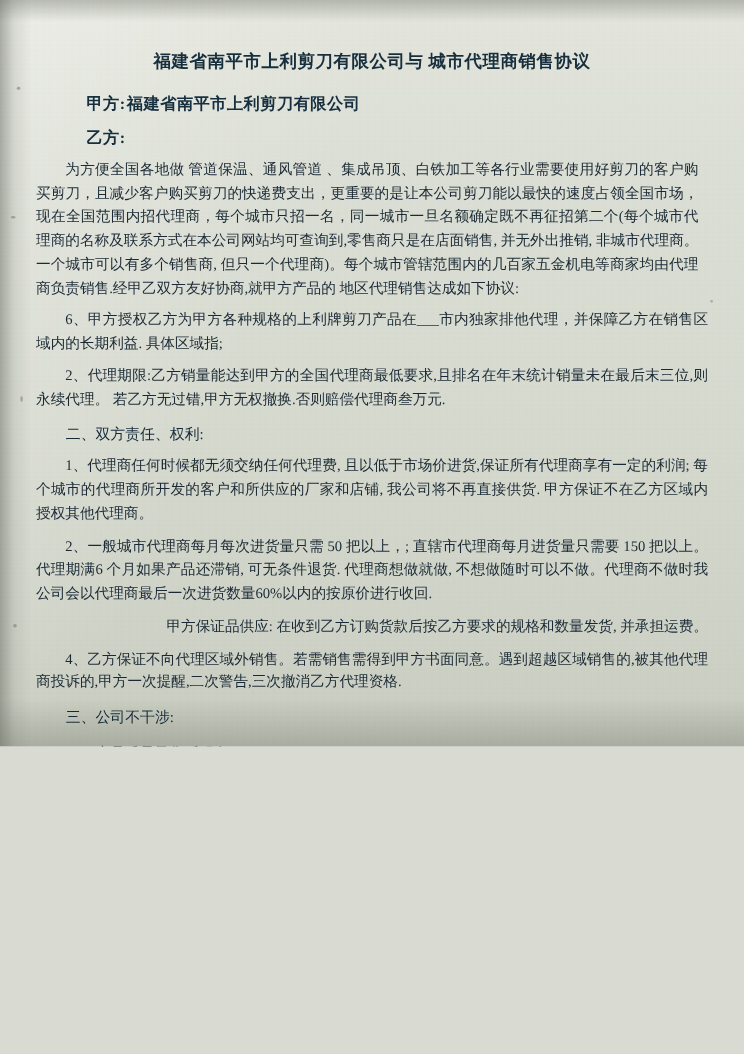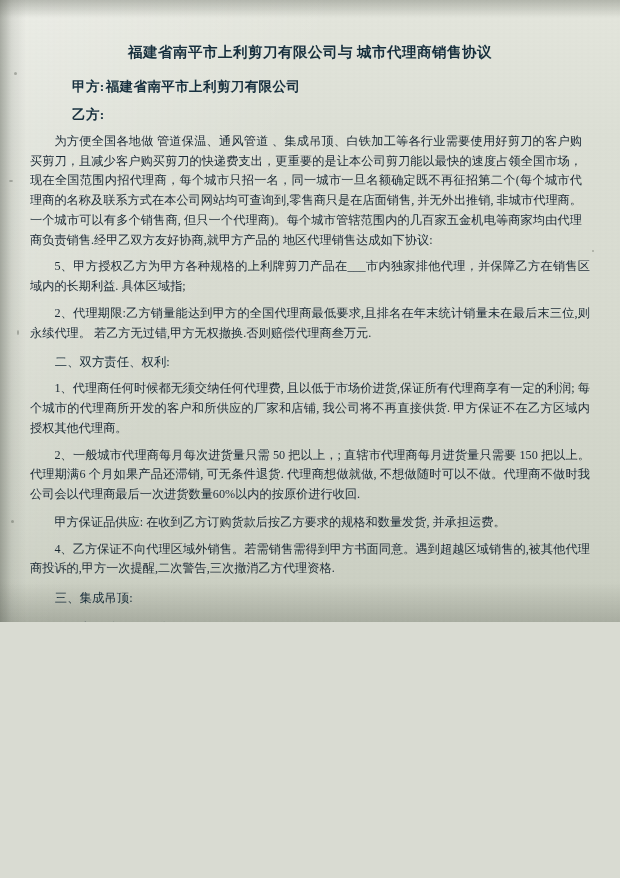--- a/index.html
+++ b/index.html
@@ -111,20 +111,21 @@
     text-justify: inter-ideograph;
     text-indent: 2em;
     color: #1b2a36;
   }
   .supply-line {
     font-size: 12.2px;
     line-height: 1.62;
     margin: 8px 0 7px 0;
     text-indent: 2em;
     color: #1b2a36;
+    text-align: right;
   }
   
   .noise {
     position: absolute;
     inset: 0;
     pointer-events: none;
     opacity: 0.12;
     background-image:
       repeating-linear-gradient(0deg, rgba(0,0,0,0.05) 0px, rgba(0,0,0,0.0) 2px, rgba(0,0,0,0.04) 4px),
       repeating-linear-gradient(90deg, rgba(0,0,0,0.04) 0px, rgba(0,0,0,0.0) 3px, rgba(0,0,0,0.03) 6px);
@@ -152,31 +153,31 @@
     <div class="party-line">
       <span class="label">甲方:</span><span>福建省南平市上利剪刀有限公司</span>
     </div>
 
     <div class="party-b">
       <span>乙方:</span>
     </div>
 
     <p class="para">为方便全国各地做 管道保温、通风管道 、集成吊顶、白铁加工等各行业需要使用好剪刀的客户购买剪刀，且减少客户购买剪刀的快递费支出，更重要的是让本公司剪刀能以最快的速度占领全国市场，现在全国范围内招代理商，每个城市只招一名，同一城市一旦名额确定既不再征招第二个(每个城市代理商的名称及联系方式在本公司网站均可查询到,零售商只是在店面销售, 并无外出推销, 非城市代理商。一个城市可以有多个销售商, 但只一个代理商)。每个城市管辖范围内的几百家五金机电等商家均由代理商负责销售.经甲乙双方友好协商,就甲方产品的            地区代理销售达成如下协议:</p>
 
-    <p class="item">5、甲方授权乙方为甲方各种规格的上利牌剪刀产品在___市内独家排他代理，并保障乙方在销售区域内的长期利益. 具体区域指;</p>
+    <p class="item">6、甲方授权乙方为甲方各种规格的上利牌剪刀产品在___市内独家排他代理，并保障乙方在销售区域内的长期利益. 具体区域指;</p>
     <p class="item">2、代理期限:乙方销量能达到甲方的全国代理商最低要求,且排名在年末统计销量未在最后末三位,则永续代理。 若乙方无过错,甲方无权撤换.否则赔偿代理商叁万元.</p>
 
     <p class="heading">二、双方责任、权利:</p>
     <p class="item">1、代理商任何时候都无须交纳任何代理费, 且以低于市场价进货,保证所有代理商享有一定的利润; 每个城市的代理商所开发的客户和所供应的厂家和店铺, 我公司将不再直接供货. 甲方保证不在乙方区域内授权其他代理商。</p>
     <p class="item">2、一般城市代理商每月每次进货量只需 50 把以上，; 直辖市代理商每月进货量只需要 150 把以上。代理期满6 个月如果产品还滞销, 可无条件退货. 代理商想做就做, 不想做随时可以不做。代理商不做时我公司会以代理商最后一次进货数量60%以内的按原价进行收回.</p>
 
     <p class="supply-line">甲方保证品供应:  在收到乙方订购货款后按乙方要求的规格和数量发货, 并承担运费。</p>
 
     <p class="item">4、乙方保证不向代理区域外销售。若需销售需得到甲方书面同意。遇到超越区域销售的,被其他代理商投诉的,甲方一次提醒,二次警告,三次撤消乙方代理资格.</p>
 
-    <p class="heading">三、集成吊顶:</p>
+    <p class="heading">三、公司不干涉:</p>
 
     <p class="heading">四、产品质量及售后服务:</p>
 
   </div>
 
   <div class="noise"></div>
 </div>
 
 </body></html>

